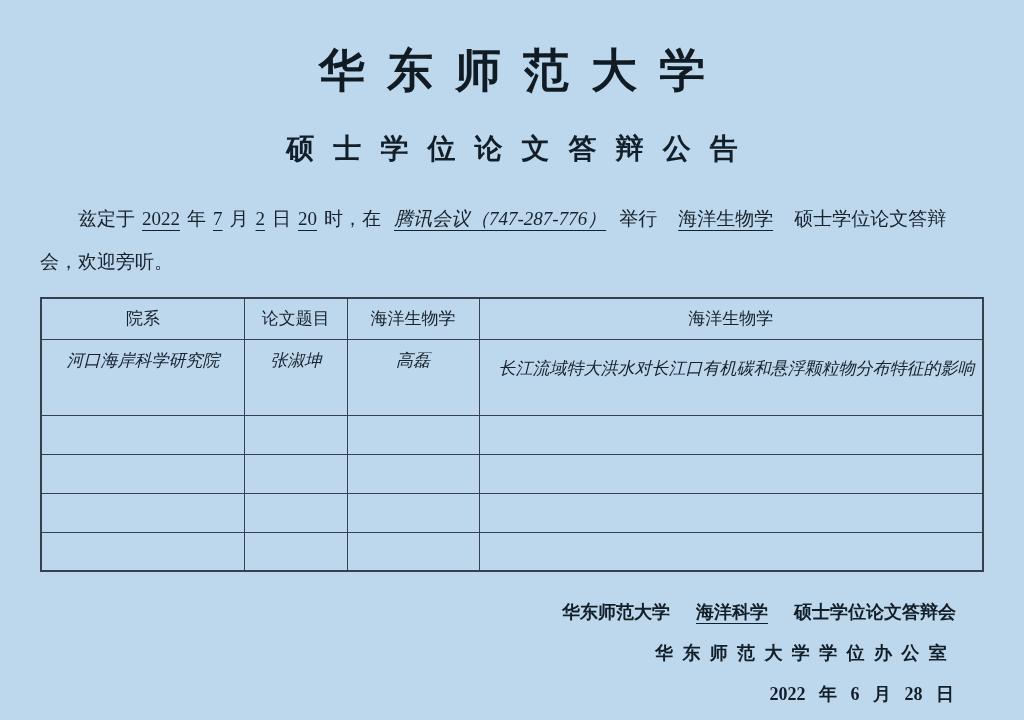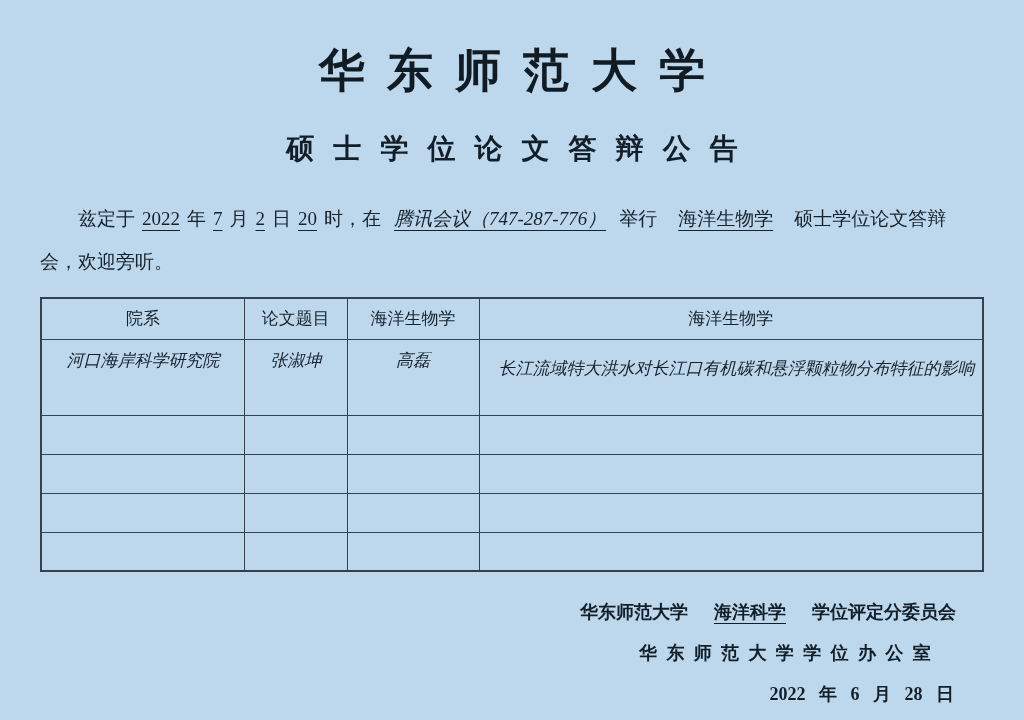--- a/index.html
+++ b/index.html
@@ -81,21 +81,21 @@
     text-align: right;
     padding-right: 28px;
     font-size: 18px;
     font-weight: bold;
     color: #121e28;
   }
   .footer .line { margin-bottom: 17px; }
   .footer .committee .u { padding: 0 26px; font-family: Liberation Mono, monospace; }
   .footer .office {
     letter-spacing: 0.52em;
-    margin-right: 16px;
+    margin-right: 0;
   }
   .footer .date {
     word-spacing: 9px;
     margin-right: 2px;
   }
 </style>
 </head>
 <body>
 
 <div class="doc">
@@ -146,18 +146,18 @@
     <tr class="empty-row">
       <td></td>
           <td></td>
           <td></td>
           <td></td>
     </tr>
   </tbody>
     </table>
 
   <div class="footer">
-    <div class="line committee"><span>华东师范大学</span><span class="u">海洋科学</span><span>学位评定分委员会</span></div>
+    <div class="line committee"><span>华东师范大学</span><span class="u">海洋科学</span><span>硕士学位论文答辩会</span></div>
     <div class="line office">华东师范大学学位办公室</div>
     <div class="line date">2022 年 6 月 28 日</div>
   </div>
 
 </div>
 
 </body></html>

